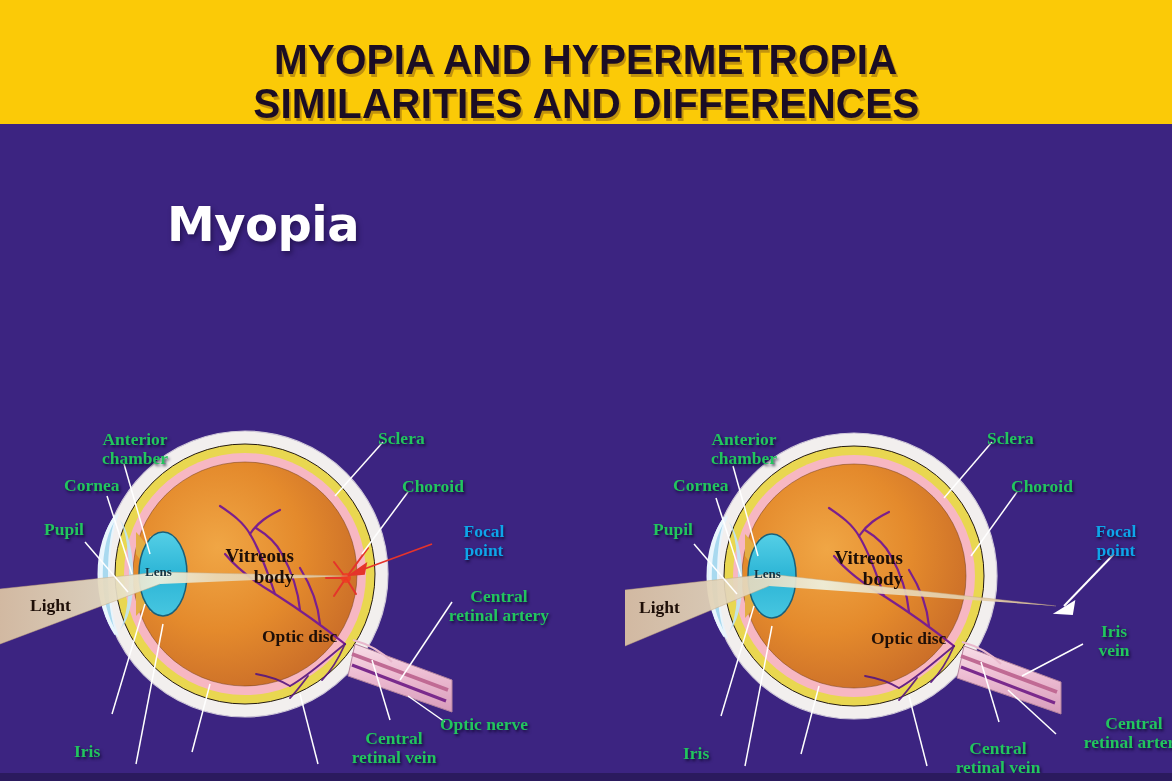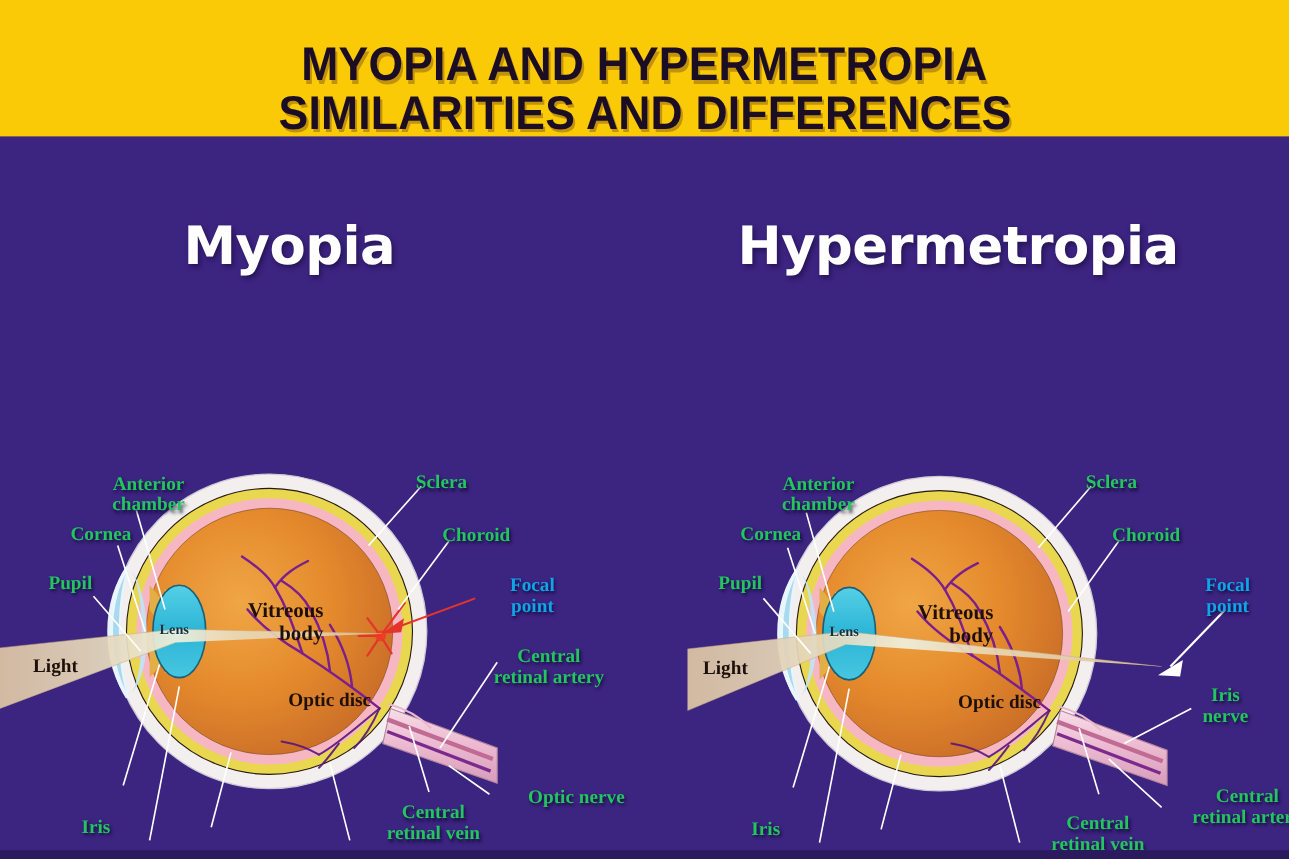--- a/index.html
+++ b/index.html
@@ -231,25 +231,24 @@
       <span>point</span>
     </div>
     <div class="lbl c" style="left:425px; top:463px; width:148px;">
       <span>Central</span><br>
       <span>retinal artery</span>
     </div>
     <div class="lbl c" style="left:330px; top:605px; width:128px;">
       <span>Central</span><br>
       <span>retinal vein</span>
     </div>
-    <div class="lbl" style="left:440px; top:591px;margin-left:40px;">Optic nerve</div>
+    <div class="lbl" style="left:440px; top:591px;">Optic nerve</div>
   </div>
 
   <div class="panel" id="panel-right">
-    <div class="panel-title">Hypermetropia</div>
 
     <svg class="eye-svg" width="586" height="649" viewBox="0 0 586 649">
       <defs>
         <radialGradient id="vitR" cx="38%" cy="38%" r="72%">
           <stop offset="0%" stop-color="#f0a645"></stop>
           <stop offset="52%" stop-color="#e48a2c"></stop>
           <stop offset="100%" stop-color="#c76a28"></stop>
         </radialGradient>
         <linearGradient id="lensR" x1="0" y1="0" x2="0" y2="1">
           <stop offset="0%" stop-color="#55cfe6"></stop>
@@ -356,21 +355,21 @@
       <span>Vitreous</span><br>
       <span>body</span>
     </div>
     <div class="lbl dark" style="left:285px; top:505px;">Optic disc</div>
     <div class="lbl red c" style="left:488px; top:398px; width:84px;">
       <span>Focal</span><br>
       <span>point</span>
     </div>
     <div class="lbl c" style="left:488px; top:498px; width:80px;">
       <span>Iris</span><br>
-      <span>nerve</span>
+      <span>vein</span>
     </div>
     <div class="lbl c" style="left:474px; top:590px; width:148px;">
       <span>Central</span><br>
       <span>retinal artery</span>
     </div>
     <div class="lbl c" style="left:348px; top:615px; width:128px;">
       <span>Central</span><br>
       <span>retinal vein</span>
     </div>
   </div>

